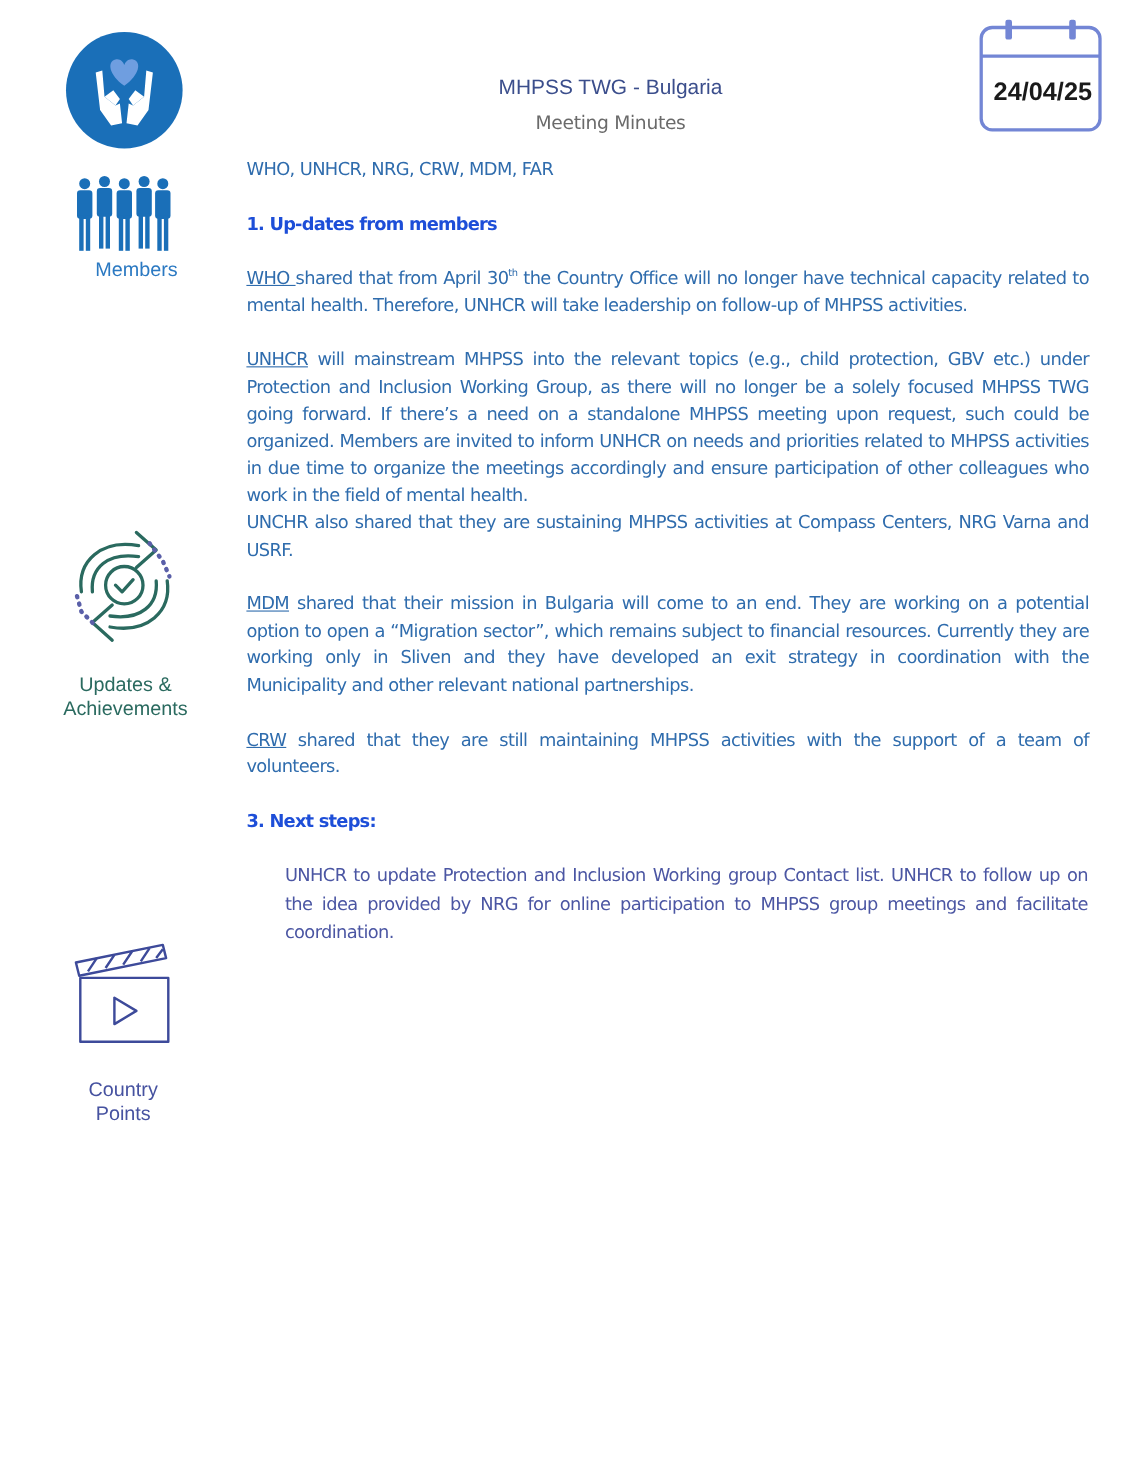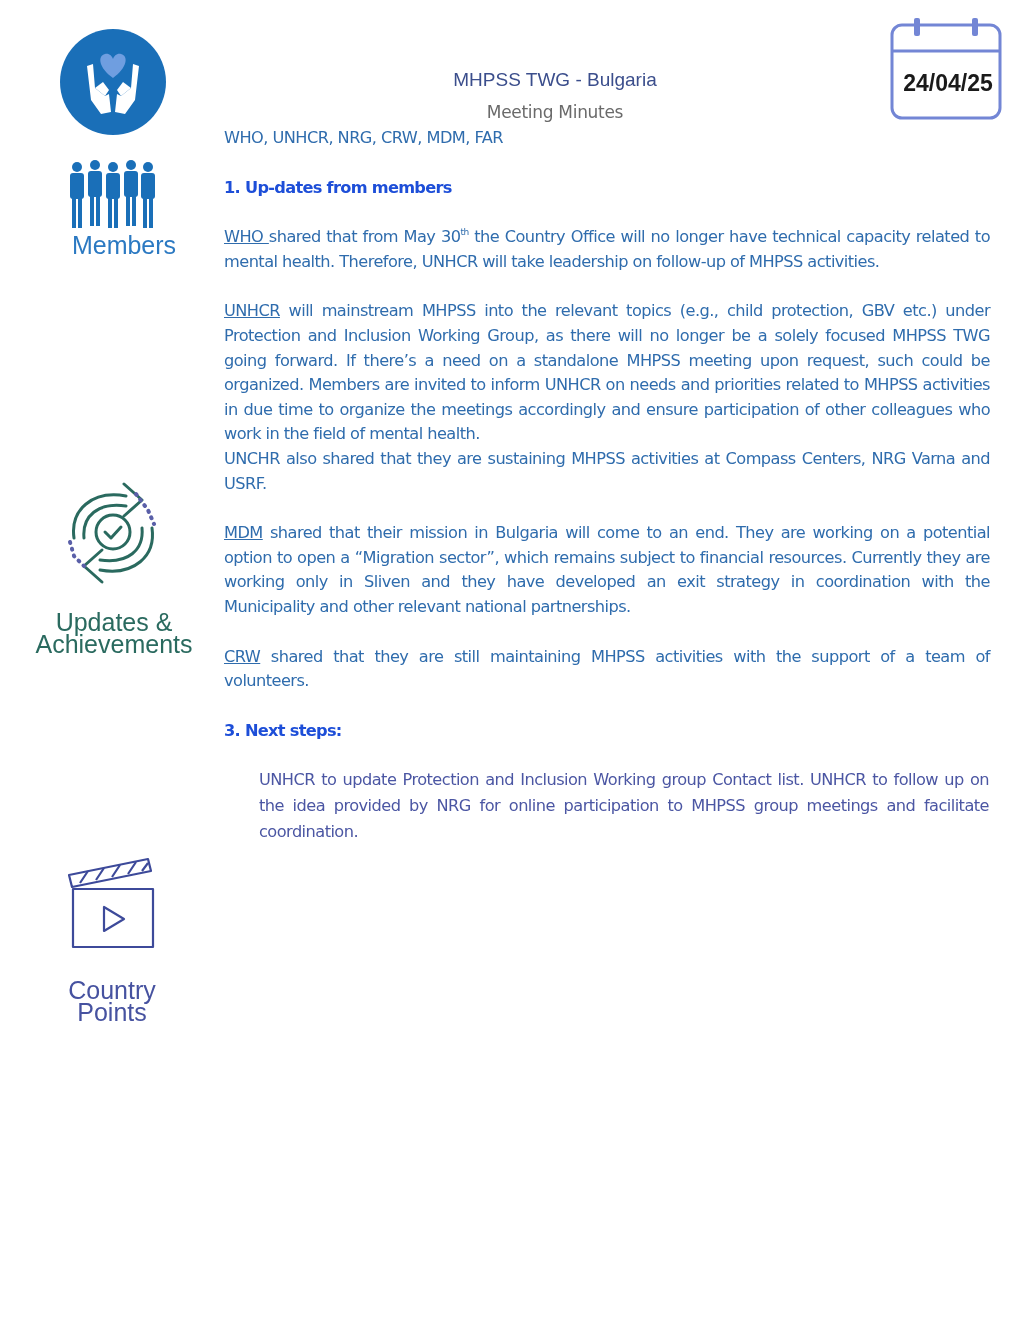--- a/index.html
+++ b/index.html
@@ -6,29 +6,29 @@
     body { width: 1024px; height: 1325px; position: relative; overflow: hidden;
       font-family: "Liberation Sans", sans-serif; }
     .abs { position: absolute; }
     .title { left: 0; width: 1110px; top: 69px; text-align: center; font-size: 19px; color: #3b4e8c;
       font-family: "Liberation Sans", sans-serif; }
     .subtitle { left: 0; width: 1110px; top: 102px; text-align: center; font-size: 17px; color: #6a6a6a;
       font-family: "DejaVu Sans", sans-serif; letter-spacing: -0.3px; }
     .calendar { left: 890px; top: 17px; width: 112px; height: 104px; }
     .cal-date { left: 890px; top: 70px; width: 116px; text-align: center; font-size: 23px; font-weight: bold;
       color: #1a1a1a; font-family: "Liberation Sans", sans-serif; }
-    .content { left: 224px; top: 126px; width: 766px; font-family: "DejaVu Sans", sans-serif;
+    .content { left: 224px; top: 142px; width: 766px; font-family: "DejaVu Sans", sans-serif;
       font-size: 16.2px; color: #2f6cad; letter-spacing: -0.55px; }
     .content p { margin: 0; line-height: 24.6px; text-align: justify; }
     .attendees { margin-bottom: 25px !important; }
     .heading { font-weight: bold; color: #1d4ed8; margin-bottom: 25px !important; letter-spacing: -0.7px; }
     .para { margin-bottom: 25px !important; }
     .u { text-decoration: underline; }
     .next { color: #4b56a3; }
-    .sidelabel { font-family: "Liberation Sans", sans-serif; font-size: 25px; text-align: center; line-height: 22px; }
+    .sidelabel { font-family: "Liberation Sans", sans-serif; font-size: 18px; text-align: center; line-height: 22px; }
     .lbl-members { left: 64px; top: 234px; width: 120px; color: #2b79c2; }
     .lbl-updates { left: 34px; top: 611px; width: 160px; color: #2a6a5f; }
     .lbl-actions { left: 62px; top: 979px; width: 100px; color: #4652a0; }
     sup { font-size: 9px; vertical-align: 7px; line-height: 0; }
   </style>
 </head>
 <body>
 
 <div class="abs" style="left:59px;top:28px;width:108px;height:108px;">
   <svg width="108" height="108" viewBox="0 0 108 108">
@@ -121,21 +121,21 @@
 <div class="abs sidelabel lbl-actions">
   <div>Country</div>
   <div>Points</div>
 </div>
 
 <div class="abs content">
   <p class="attendees">WHO, UNHCR, NRG, CRW, MDM, FAR</p>
 
   <p class="heading">1. Up-dates from members</p>
 
-  <p class="para"><span class="u">WHO </span><span>shared that from May 30</span><sup>th</sup><span> the Country Office will no longer have technical capacity related to mental health. Therefore, UNHCR will take leadership on follow-up of MHPSS activities.</span></p>
+  <p class="para"><span class="u">WHO </span><span>shared that from April 30</span><sup>th</sup><span> the Country Office will no longer have technical capacity related to mental health. Therefore, UNHCR will take leadership on follow-up of MHPSS activities.</span></p>
 
   <p><span class="u">UNHCR</span><span> will mainstream MHPSS into the relevant topics (e.g., child protection, GBV etc.) under Protection and Inclusion Working Group, as there will no longer be a solely focused MHPSS TWG going forward. If there’s a need on a standalone MHPSS meeting upon request, such could be organized. Members are invited to inform UNHCR on needs and priorities related to MHPSS activities in due time to organize the meetings accordingly and ensure participation of other colleagues who work in the field of mental health.</span></p>
   <p class="para">UNCHR also shared that they are sustaining MHPSS activities at Compass Centers, NRG Varna and USRF.</p>
 
 
   <p class="para"><span class="u">MDM</span><span> shared that their mission in Bulgaria will come to an end. They are working on a potential option to open a “Migration sector”, which remains subject to financial resources. Currently they are working only in Sliven and they have developed an exit strategy in coordination with the Municipality and other relevant national partnerships.</span></p>
 
   <p class="para"><span class="u">CRW</span><span> shared that they are still maintaining MHPSS activities with the support of a team of volunteers.</span></p>
 
 

